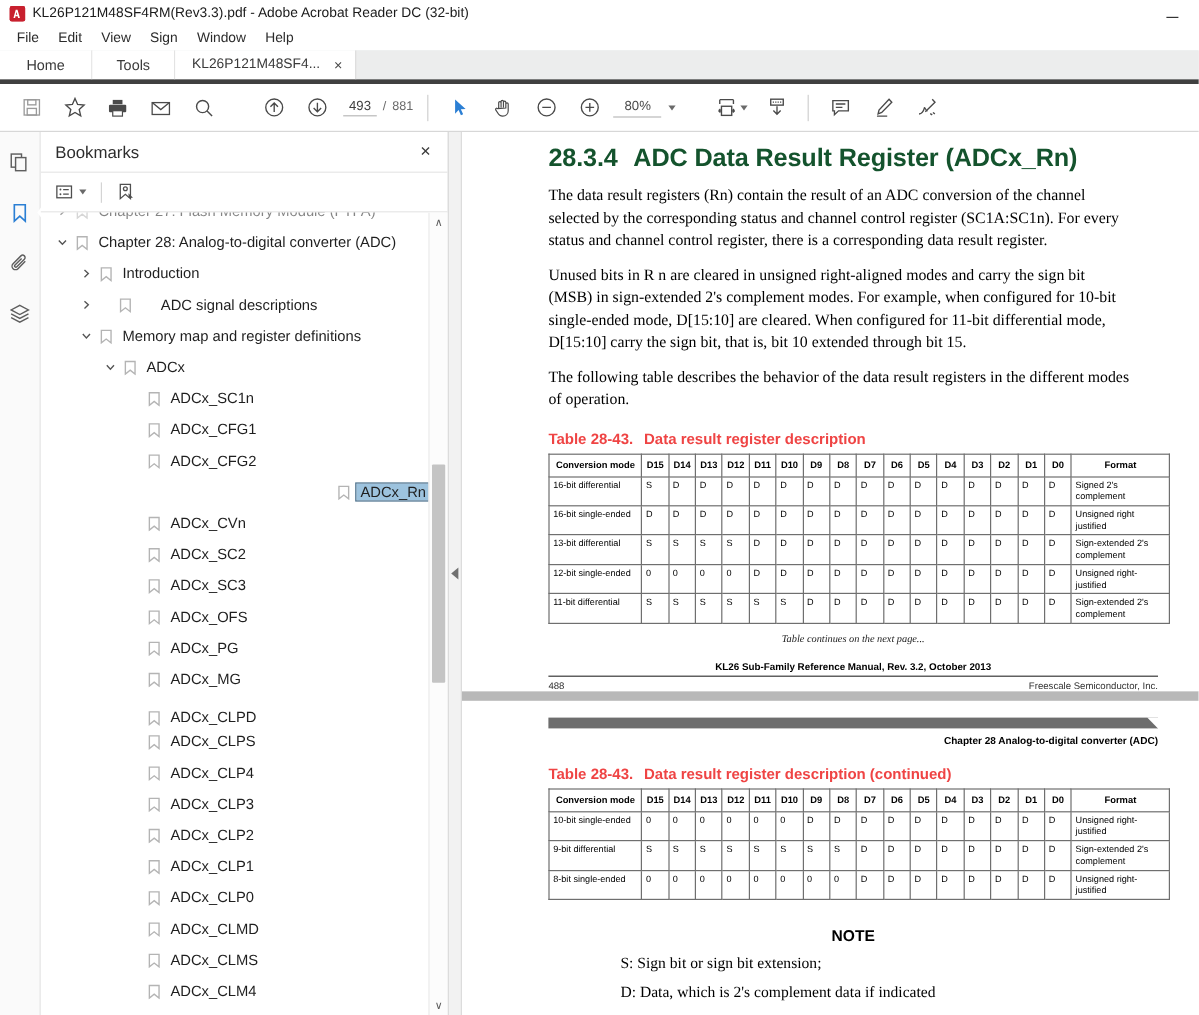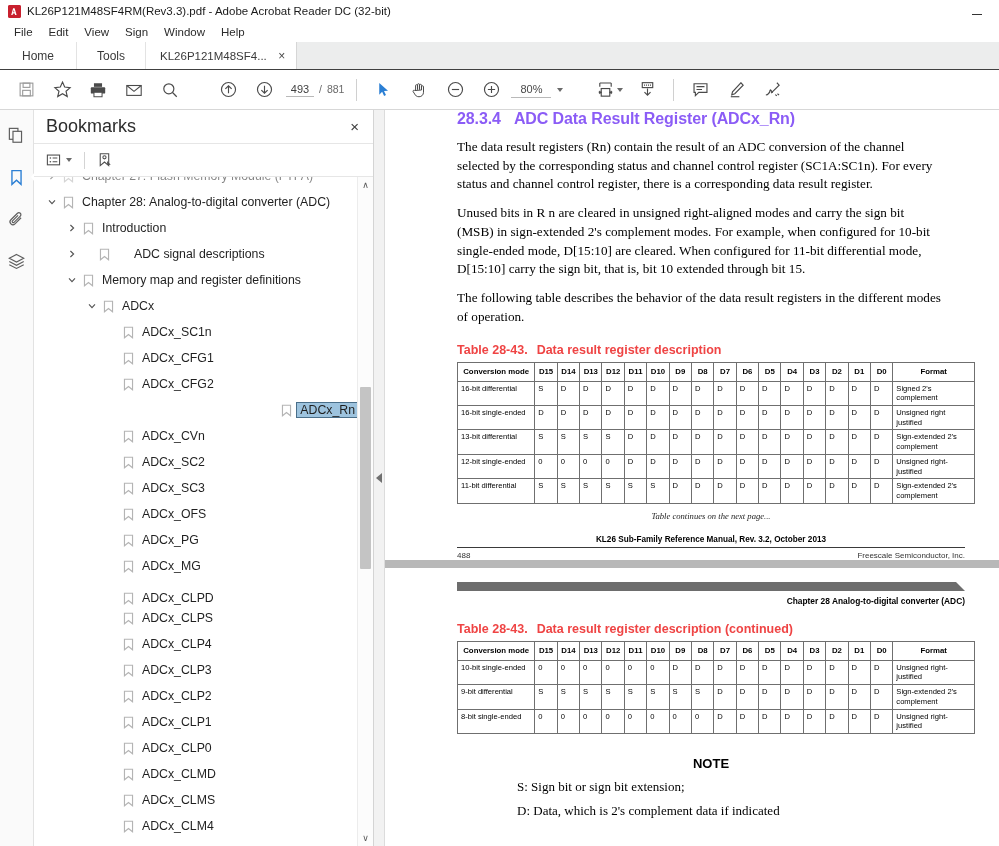--- a/index.html
+++ b/index.html
@@ -31,21 +31,21 @@
   
   #menubar {
     height: 20px; background: #ffffff; display: flex; align-items: center;
     padding-left: 6px; font-size: 11.5px; color: #2b2b2b;
   }
   .menu-item { padding: 1px 8px; cursor: default; }
 
   
   #tabbar {
     height: 28px; background: #eceded; display: flex; align-items: stretch;
-    border-bottom: 1px solid #404040; position: relative;
+    border-bottom: 4px solid #404040; position: relative;
   }
   .toptab {
     display: flex; align-items: center; justify-content: center;
     font-size: 12px; color: #3a3a3a; padding: 0 18px; background: #ffffff;
     border-right: 1px solid #e3e3e3;
   }
   #tab-home { padding: 0 22px; }
   #tab-tools { padding: 0 20px; }
   #doc-tab {
     display: flex; align-items: center; background: #ffffff;
@@ -112,21 +112,21 @@
 
   
   #bm-panel {
     width: 340px; background: #ffffff; border-right: 1px solid #d4d4d4;
     display: flex; flex-direction: column; position: relative;
   }
   #bm-header {
     height: 34px; display: flex; align-items: center; justify-content: space-between;
     padding: 0 10px 0 12px; border-bottom: 1px solid #e6e6e6;
   }
-  #bm-title { font-size: 18px; color: #2d2d2d; }
+  #bm-title { font-size: 14px; color: #2d2d2d; }
   #bm-close { font-size: 15px; color: #3c3c3c; line-height: 1; padding: 2px 4px; }
   #bm-toolbar {
     height: 33px; display: flex; align-items: center; gap: 2px;
     padding: 0 8px; border-bottom: 1px solid #e6e6e6;
   }
   .bmtb-btn {
     display: flex; align-items: center; gap: 3px; padding: 3px 4px; color: #4f4f4f;
   }
   .bmtb-sep { width: 1px; height: 17px; background: #d4d4d4; margin: 0 6px; }
 
@@ -175,21 +175,21 @@
     border-bottom: 5px solid transparent; border-right: 6px solid #707070;
   }
 
   
   #viewport { flex: 1; background: #ffffff; overflow: hidden; position: relative; }
   .pdf-page { background: #ffffff; padding: 0 0 0 0; position: relative; }
   .page-inner { padding: 0 34px 0 72px; }
 
   h1.sec-head {
     font-family: "Liberation Sans", sans-serif;
-    font-size: 16px; font-weight: bold; color: #8b5cf6; 
+    font-size: 21px; font-weight: bold; color: #14532d; margin-top: 10px;
     letter-spacing: -0.1px;
   }
   h1.sec-head .num { margin-right: 13px; }
   .body-p {
     font-family: "Liberation Serif", serif; font-size: 13.2px; color: #000;
     line-height: 1.42; margin-top: 10px; max-width: 485px;
   }
   .tbl-caption {
     font-family: "Liberation Sans", sans-serif; font-size: 12.5px; font-weight: bold;
     margin: 16px 0 5px 0; color: #ef4444;

